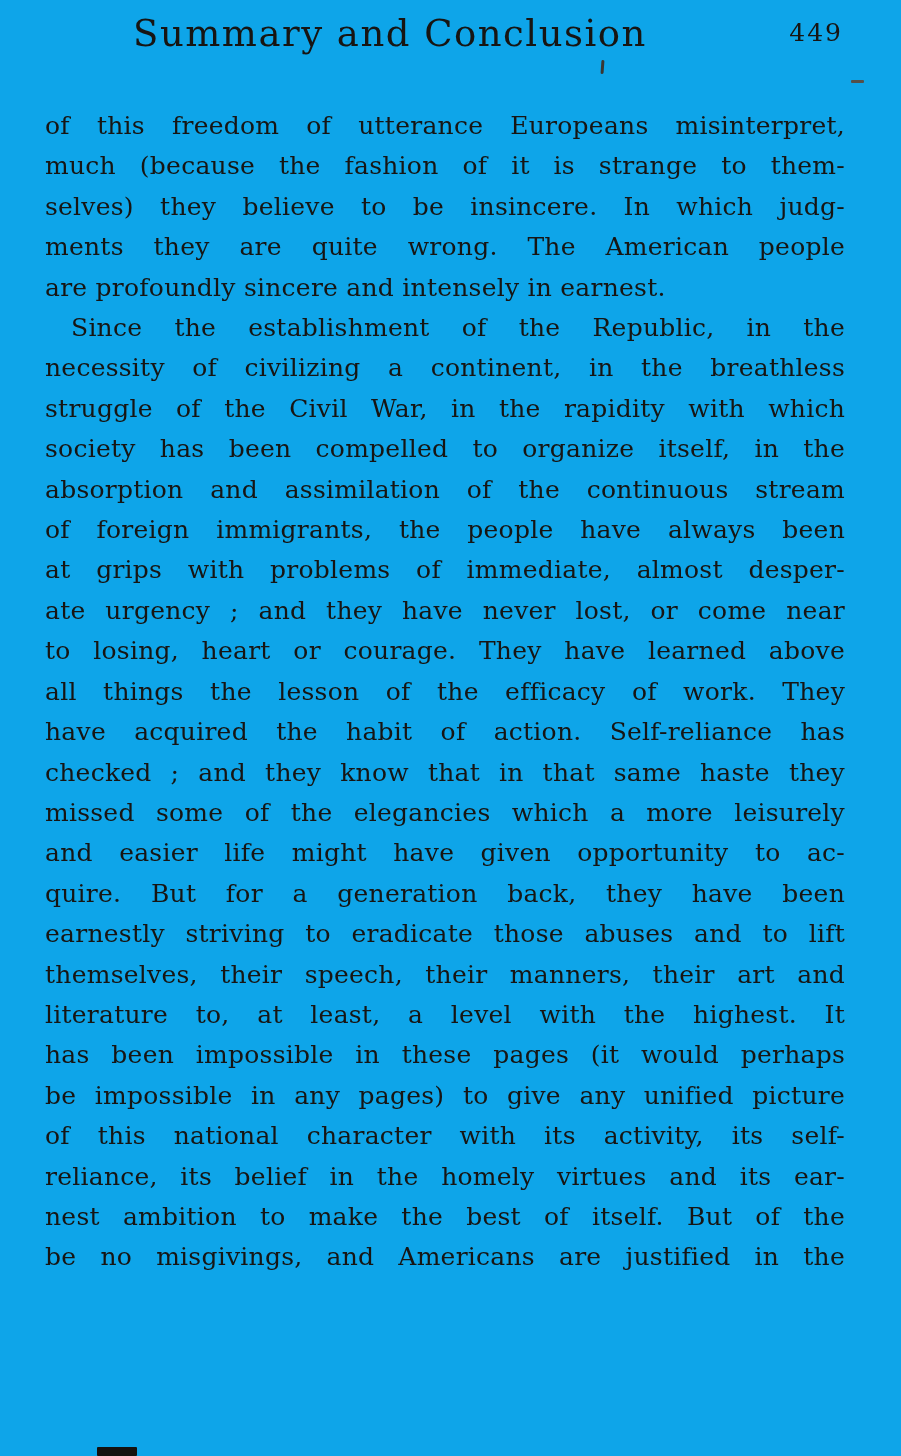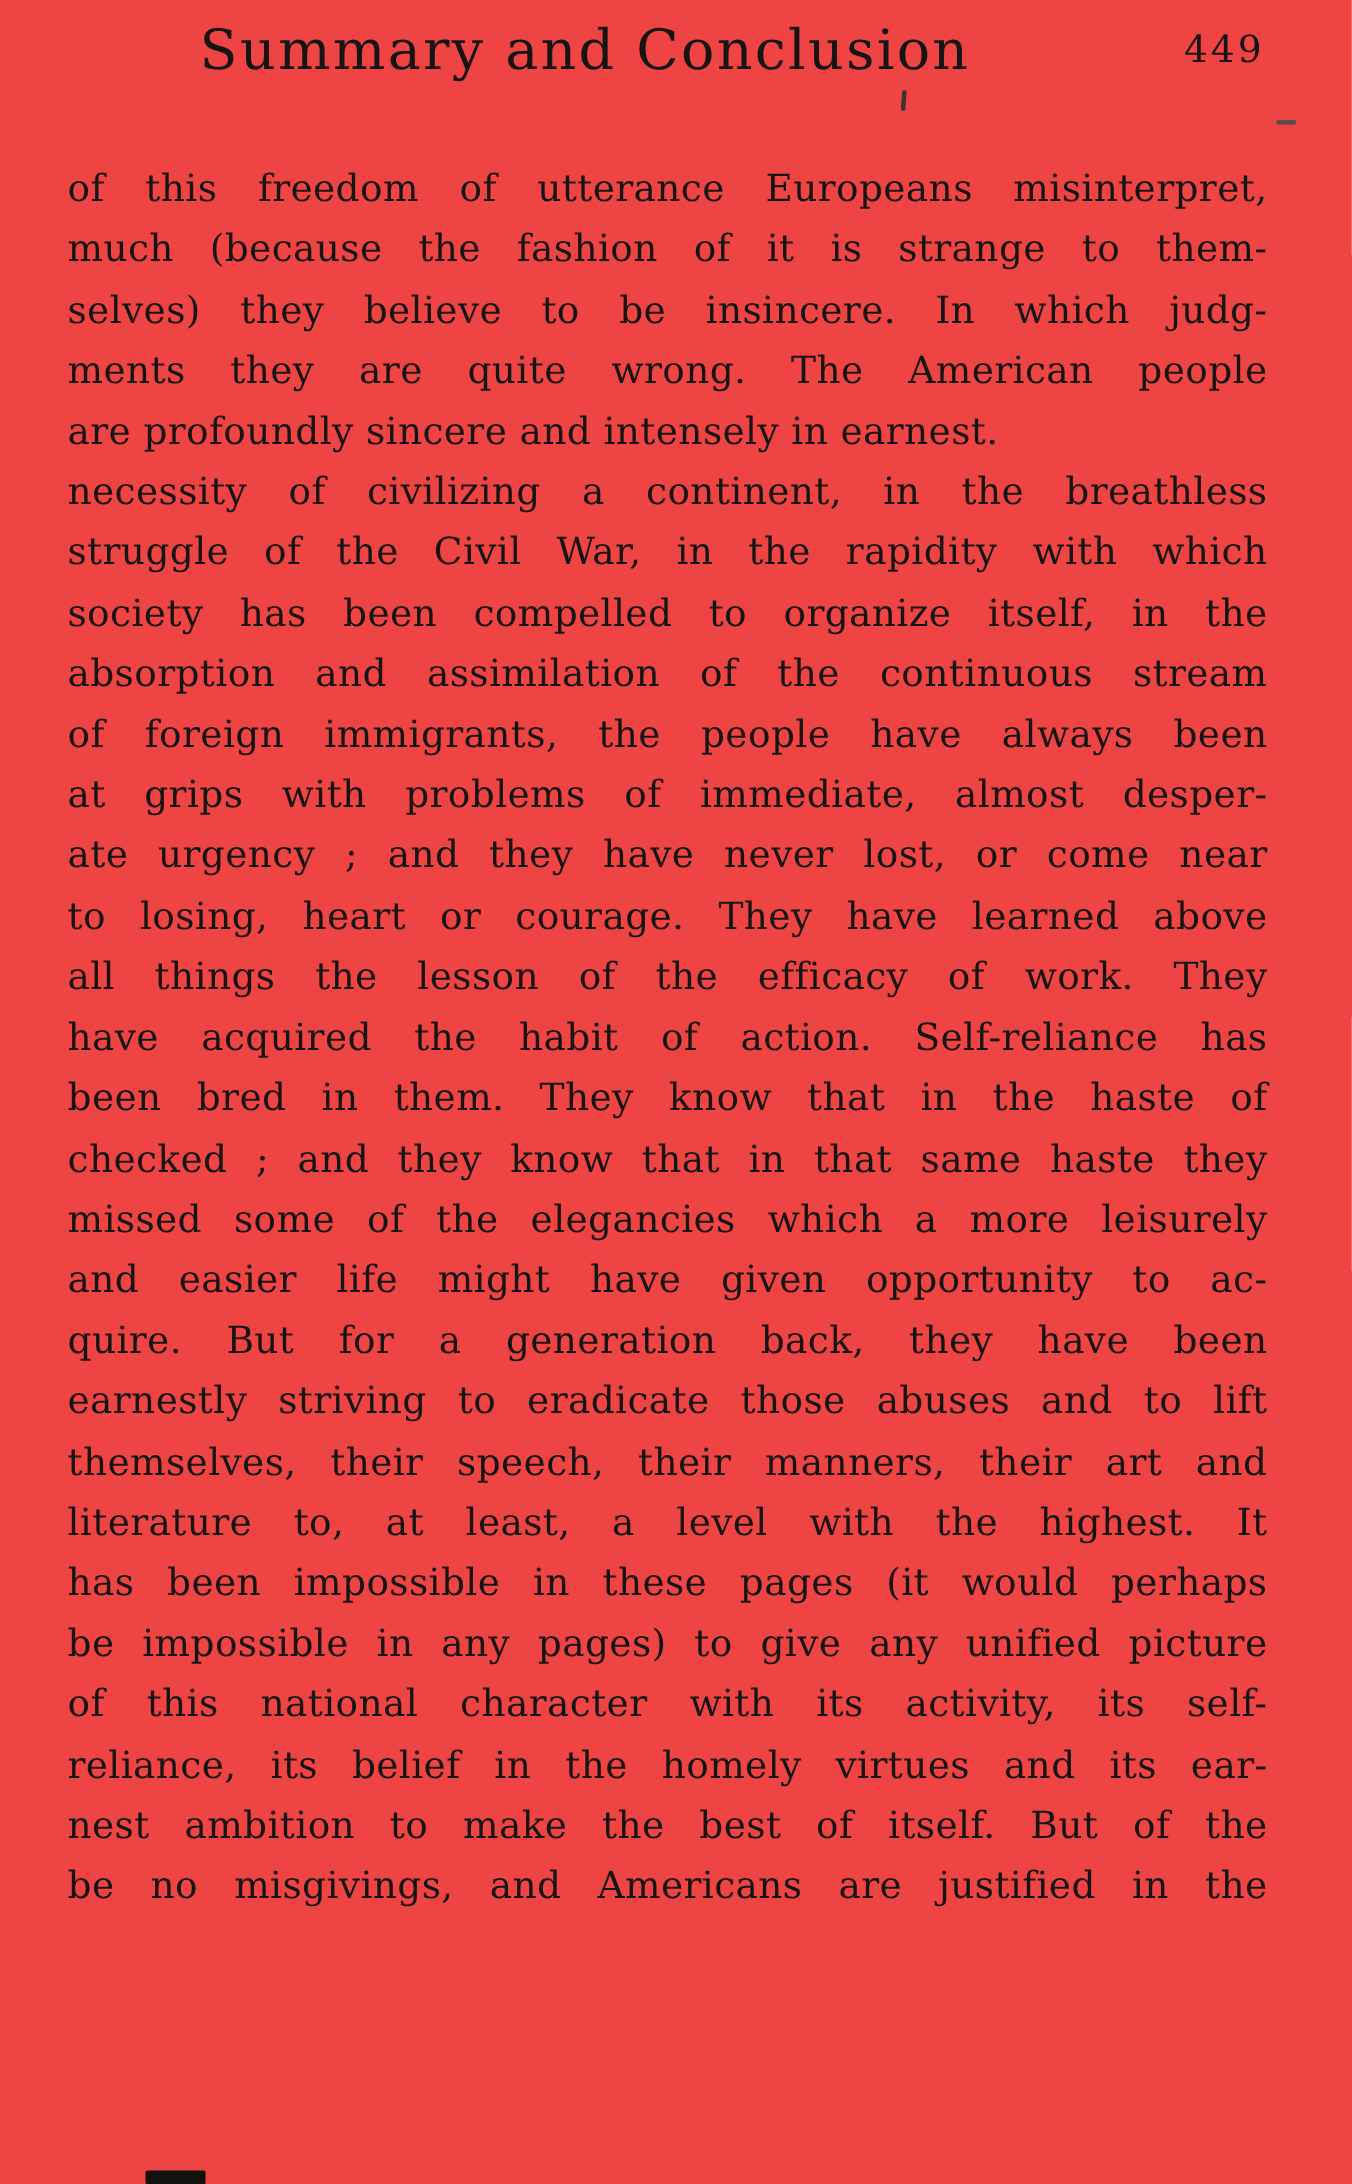--- a/index.html
+++ b/index.html
@@ -8,21 +8,21 @@
     background: #fbfbf8;
     font-family: "DejaVu Serif", "Liberation Serif", serif;
     color: #171513;
     overflow: hidden;
   }
   .page {
     position: relative;
     width: 901px;
     height: 1456px;
     padding: 12px 56px 0 45px;
-    background: #ef4444;
+    background: #0ea5e9;
   }
   .page-header {
     position: relative;
     height: 58px;
   }
   .running-title {
     font-size: 37px;
     font-weight: 400;
     text-align: center;
     letter-spacing: 1.5px;
@@ -97,31 +97,31 @@
 
   <main class="page-body">
       <div class="paragraph">
         <div class="line">of this freedom of utterance Europeans misinterpret,</div>
         <div class="line">much (because the fashion of it is strange to them-</div>
         <div class="line">selves) they believe to be insincere. In which judg-</div>
         <div class="line">ments they are quite wrong. The American people</div>
         <div class="line last">are profoundly sincere and intensely in earnest.</div>
       </div>
       <div class="paragraph">
+        <div class="line first-indent">Since the establishment of the Republic, in the</div>
         <div class="line">necessity of civilizing a continent, in the breathless</div>
         <div class="line">struggle of the Civil War, in the rapidity with which</div>
         <div class="line">society has been compelled to organize itself, in the</div>
         <div class="line">absorption and assimilation of the continuous stream</div>
         <div class="line">of foreign immigrants, the people have always been</div>
         <div class="line">at grips with problems of immediate, almost desper-</div>
         <div class="line">ate urgency ; and they have never lost, or come near</div>
         <div class="line">to losing, heart or courage. They have learned above</div>
         <div class="line">all things the lesson of the efficacy of work. They</div>
         <div class="line">have acquired the habit of action. Self-reliance has</div>
-        <div class="line">been bred in them. They know that in the haste of</div>
         <div class="line">checked ; and they know that in that same haste they</div>
         <div class="line">missed some of the elegancies which a more leisurely</div>
         <div class="line">and easier life might have given opportunity to ac-</div>
         <div class="line">quire. But for a generation back, they have been</div>
         <div class="line">earnestly striving to eradicate those abuses and to lift</div>
         <div class="line">themselves, their speech, their manners, their art and</div>
         <div class="line">literature to, at least, a level with the highest. It</div>
         <div class="line">has been impossible in these pages (it would perhaps</div>
         <div class="line">be impossible in any pages) to give any unified picture</div>
         <div class="line">of this national character with its activity, its self-</div>

